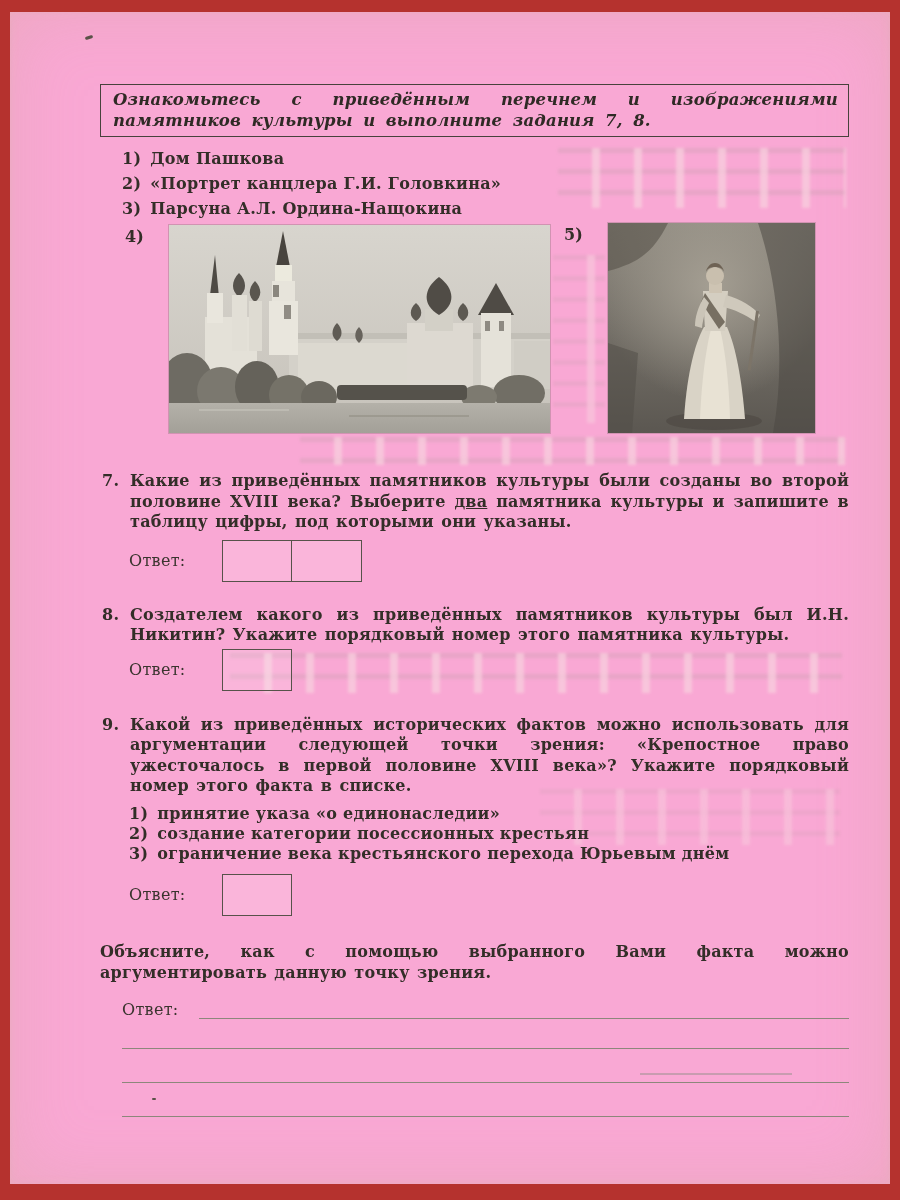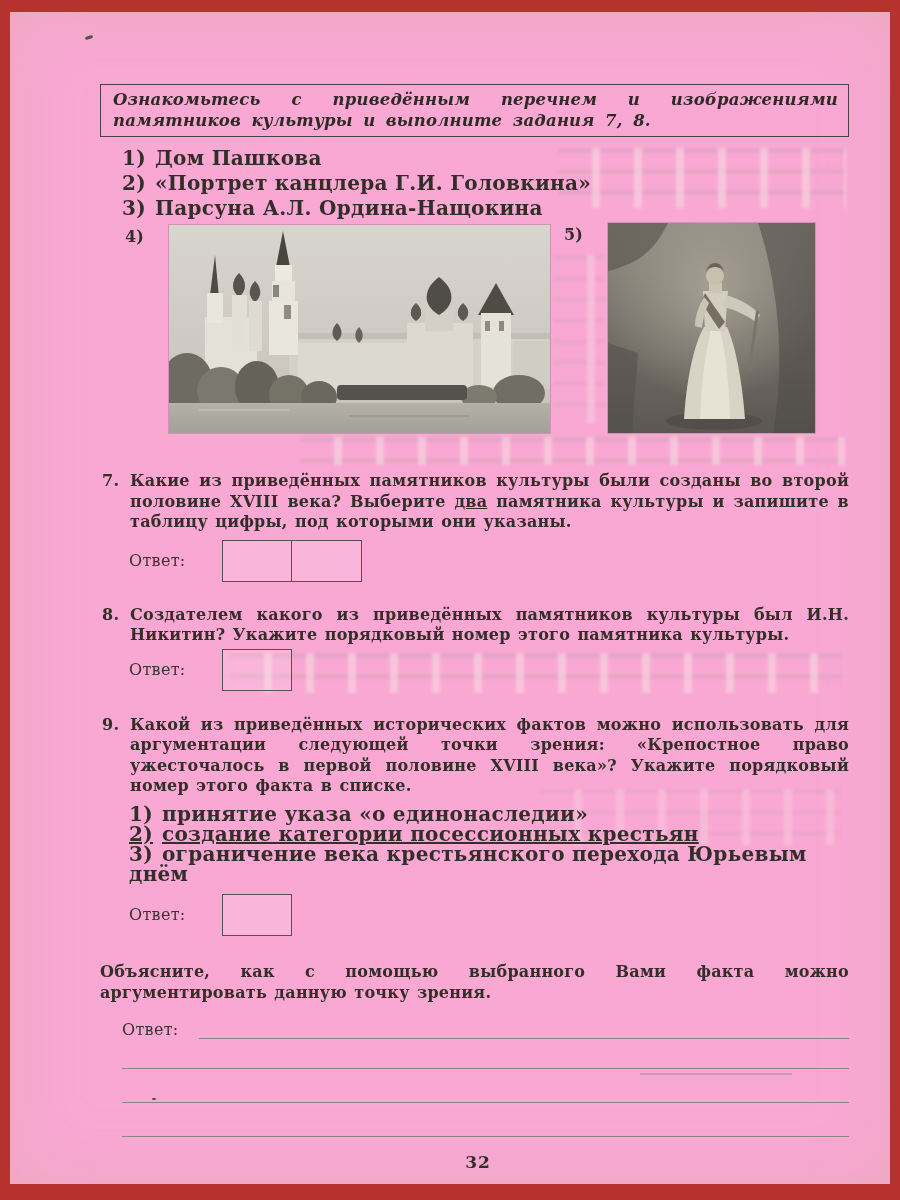--- a/index.html
+++ b/index.html
@@ -24,21 +24,21 @@
   .instruction-box {
     border:1.5px solid #47423c;
     padding:4px 10px 5px 12px;
     font-weight:700; font-style:italic;
     font-size:16.5px; line-height:21px;
     text-align:justify; word-spacing:4.5px; letter-spacing:.2px;
     color:#2f2a25;
   }
   
   .monument-list { margin:9px 0 0 22px; list-style:none; }
-  .m-item { font-size:20px; line-height:25px; font-weight:600; letter-spacing:.3px; color:#332e28; }
+  .m-item { font-size:16px; line-height:25px; font-weight:600; letter-spacing:.3px; color:#332e28; }
   .m-item .num { margin-right:9px; }
   
   .figures { position:relative; height:212px; margin-top:2px; }
   .fig-label { position:absolute; font-weight:700; font-size:16px; color:#332e28; }
   .fig-label.l4 { left:25px; top:4px; }
   .fig-label.l5 { left:464px; top:2px; }
   .photo { position:absolute; box-shadow:0 0 0 1px rgba(90,85,75,.25); }
   .photo.p4 { left:69px; top:2px; width:381px; height:208px; }
   .photo.p5 { left:508px; top:0; width:207px; height:210px; }
   .photo svg { display:block; }
@@ -264,21 +264,21 @@
     </div>
 
     <div class="question q9">
       <span class="qnum">9.</span>
       <span>Какой из приведённых исторических фактов можно использовать для аргу­ментации следующей точки зрения: «Крепостное право ужесточалось в пер­вой половине XVIII века»? Укажите порядковый номер этого факта в списке.</span>
     </div>
     <ul class="monument-list options" style="margin:7px 0 0 29px;">
       <li class="m-item" style="line-height:20px;">
         <span class="num">1)</span><span>принятие указа «о единонаследии»</span>
       </li>
-      <li class="m-item" style="line-height:20px;text-decoration:underline;">
+      <li class="m-item" style="line-height:20px;">
         <span class="num">2)</span><span>создание категории посессионных крестьян</span>
       </li>
       <li class="m-item" style="line-height:20px;">
         <span class="num">3)</span><span>ограничение века крестьянского перехода Юрьевым днём</span>
       </li>
     </ul>
     <div class="answer-row ar9">
       <span class="answer-label">Ответ:</span>
       <div class="answer-box"></div>
     </div>
@@ -293,14 +293,13 @@
     </div>
 
     <div class="rules">
       <div class="rule r1"></div>
       <div class="rule r2"></div>
       <div class="rule r3"></div>
     </div>
 
   </div>
 
-  <div class="page-number">32</div>
 </div>
 
 </body></html>

